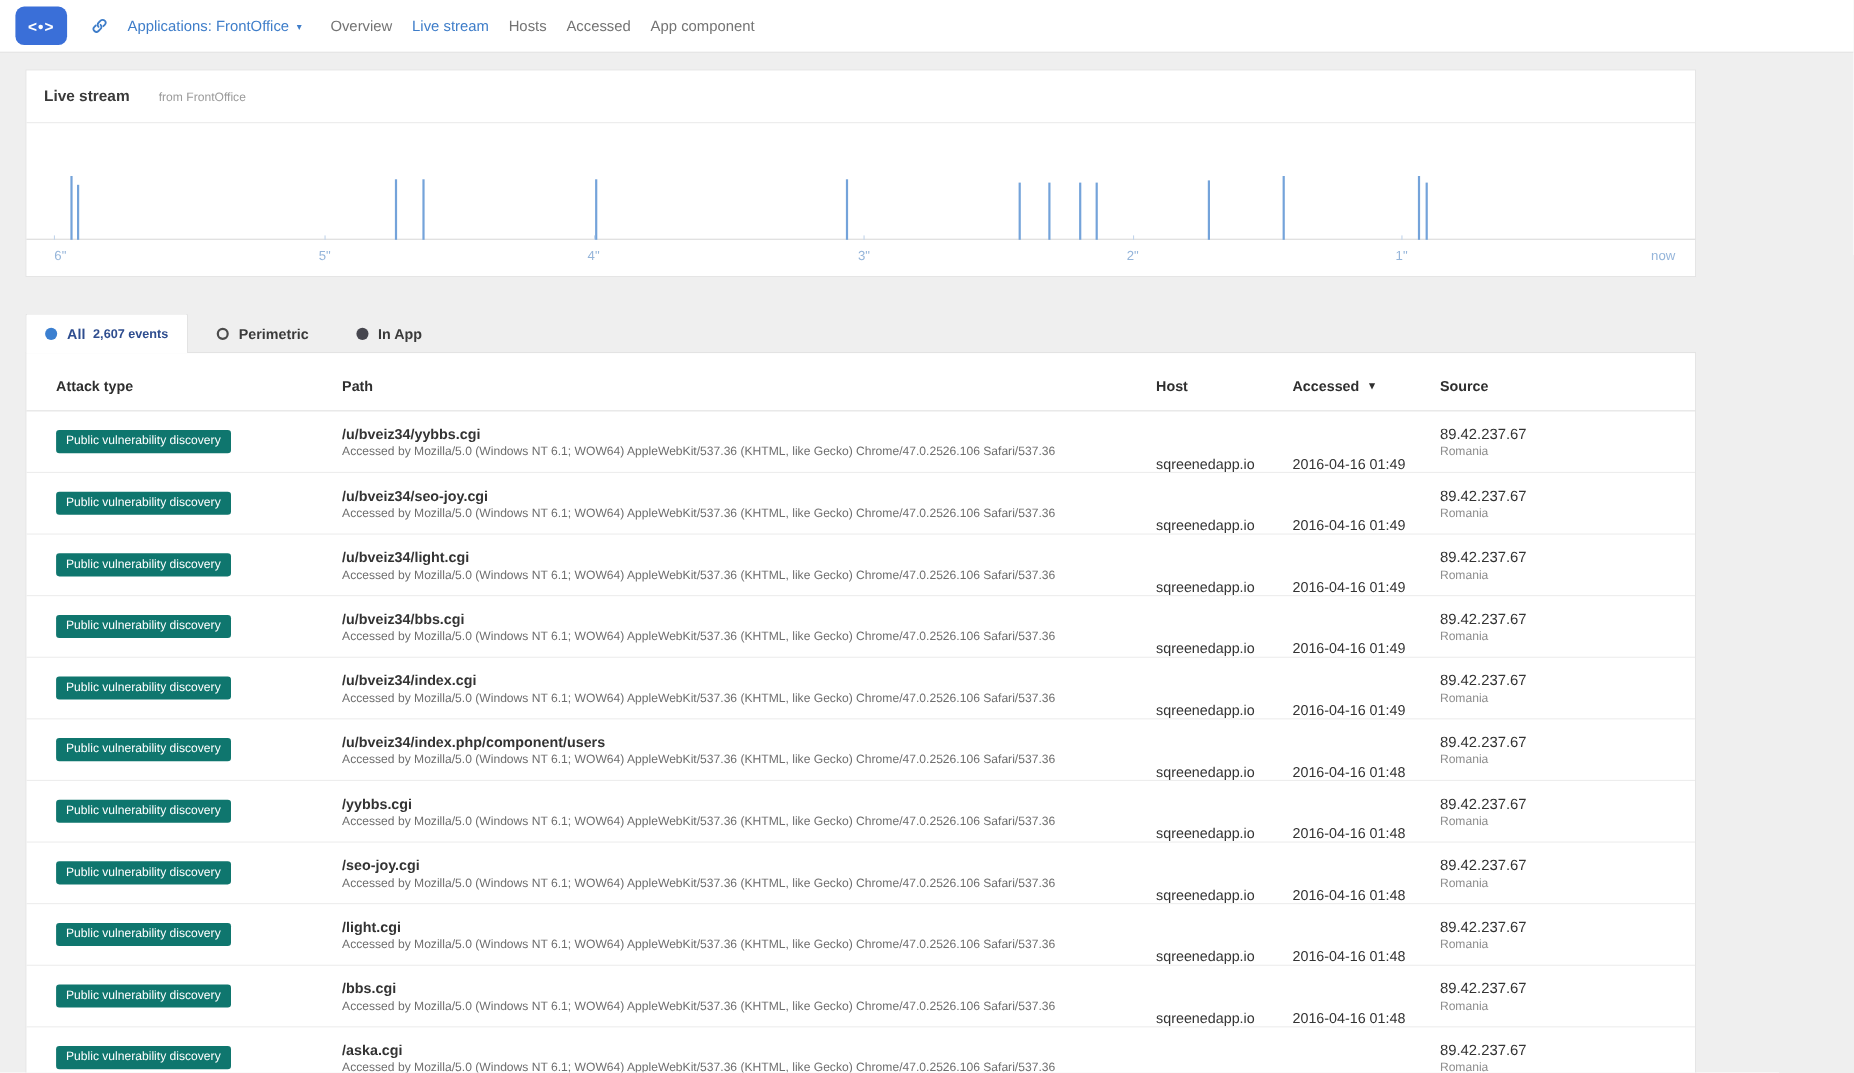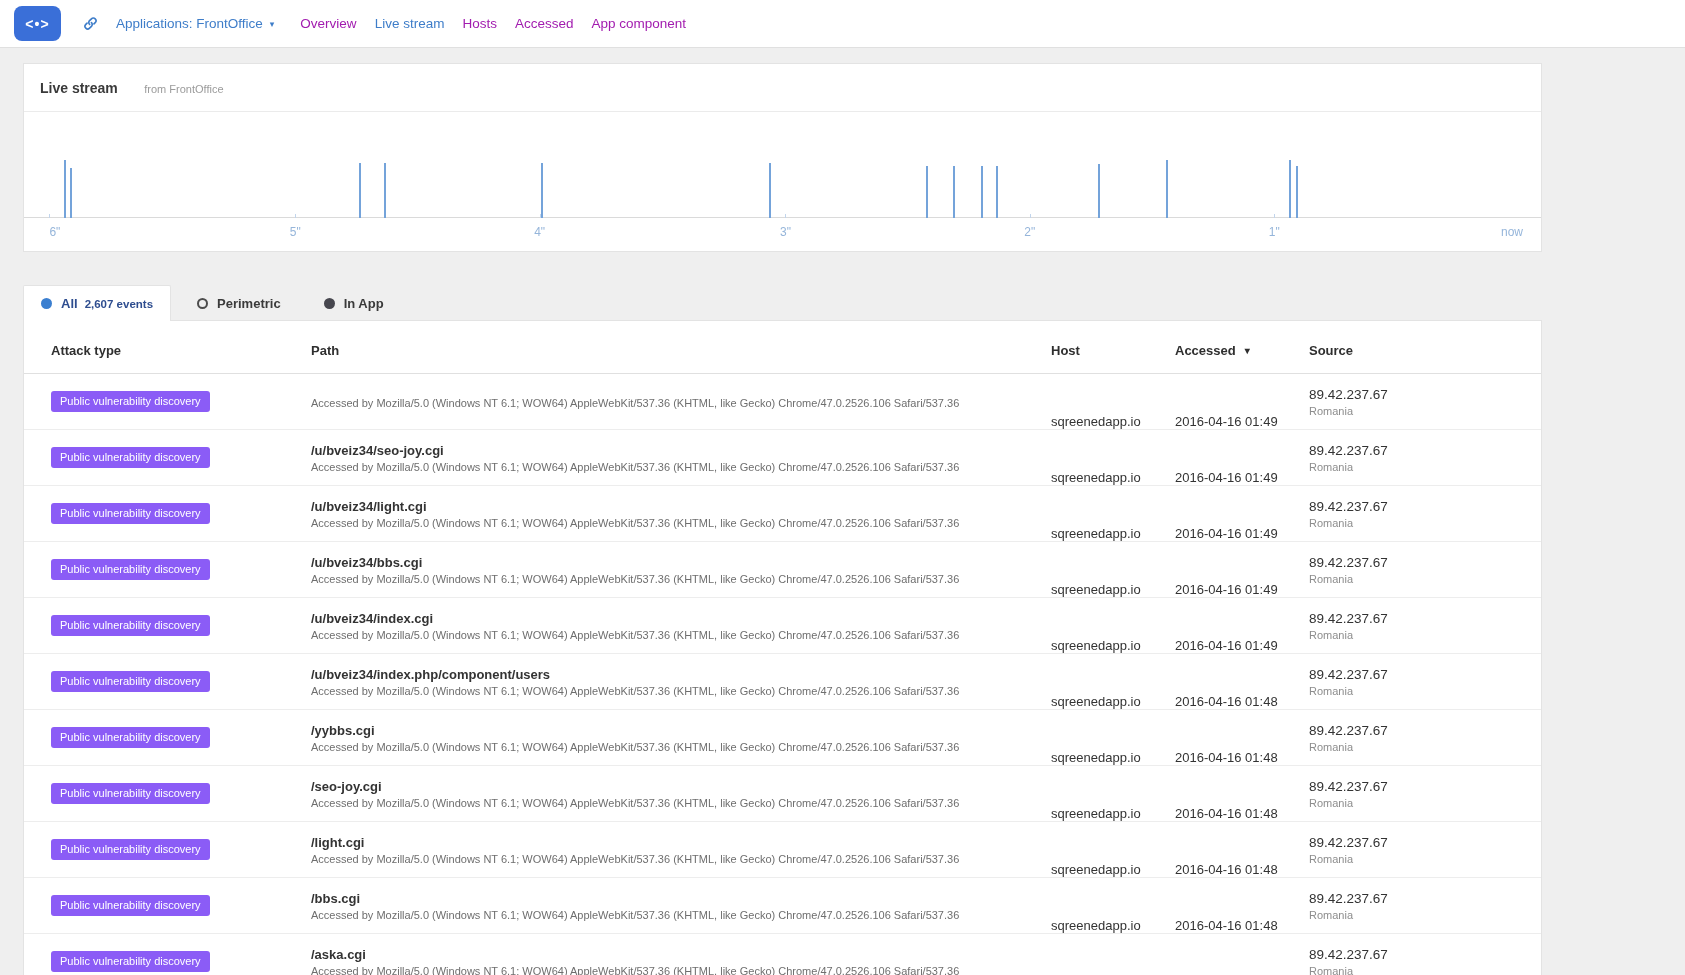--- a/index.html
+++ b/index.html
@@ -6,21 +6,21 @@
   html,body { width:1685px; height:975px; overflow:hidden; }
   body { background:#efefef; font-family:"Liberation Sans", sans-serif; color:#333; }
 
   
   .navbar { height:48px; background:#fff; border-bottom:1px solid #e0e0e0; display:flex; align-items:center; padding:0 16px 0 14px; }
   .logo { width:47px; height:35px; background:#3a6fd8; border-radius:8px; color:#fff; display:flex; align-items:center; justify-content:center; font-weight:bold; font-size:14px; letter-spacing:1px; cursor:pointer; flex:none; }
   .link-icon { margin-left:22px; display:flex; cursor:pointer; }
   .app-switcher { margin-left:18px; color:#3e7dc9; font-size:13.5px; display:flex; align-items:center; gap:7px; cursor:pointer; white-space:nowrap; }
   .caret { font-size:9px; color:#3e7dc9; }
   .nav { display:flex; margin-left:17px; }
-  .nav-item { padding:0 9px; font-size:13.5px; color:#a21caf; cursor:pointer; white-space:nowrap; }
+  .nav-item { padding:0 9px; font-size:13.5px; color:#737373; cursor:pointer; white-space:nowrap; }
   .nav-item.active { color:#3e7dc9; }
 
   
   .container { width:1519px; margin:15px 0 0 23px; }
   .card { background:#fff; border:1px solid #e3e3e3; }
 
   
   .card-header { padding:15px 16px 14px; border-bottom:1px solid #ebebeb; }
   .card-title { font-size:14px; font-weight:bold; color:#3a3a3a; }
   .card-subtitle { font-size:11px; color:#9b9b9b; margin-left:22px; }
@@ -44,21 +44,21 @@
   .dot-dark { background:#46464e; }
   .tab-count { font-size:11.5px; margin-left:-2px; }
 
   
   .table-card { position:relative; z-index:1; min-height:656px; }
   .thead, .row { display:grid; grid-template-columns:260px 740px 124px 134px 1fr; padding-left:27px; padding-right:27px; align-items:center; }
   .thead { padding-top:22px; padding-bottom:15px; border-bottom:1px solid #e0e0e0; font-size:13px; font-weight:bold; color:#2f2f2f;text-align:center; }
   .th { display:flex; align-items:center; gap:9px; }
   .sort-caret { font-size:10px; color:#2f2f2f; cursor:pointer; }
   .row { min-height:49px; border-bottom:1px solid #ededed; cursor:pointer; }
-  .badge { display:inline-block; background:#8b5cf6; color:#fff; font-size:11px; padding:4px 9px 5px; border-radius:3px; white-space:nowrap; }
+  .badge { display:inline-block; background:#0f766e; color:#fff; font-size:11px; padding:4px 9px 5px; border-radius:3px; white-space:nowrap; }
   .path { font-size:13px; font-weight:bold; color:#333; }
   .ua { font-size:11px; color:#6e6e6e; margin-top:3px; }
   .cell-plain { font-size:13px; color:#333;margin-top:40px; }
   .ip { font-size:13.5px; color:#333; }
   .country { font-size:11px; color:#8d8d8d; margin-top:3px; }
 </style>
 </head>
 <body>
 
 <header class="navbar">
@@ -157,20 +157,21 @@
           <span class="sort-caret">▾</span>
         </div>
       <div class="th">
           <span>Source</span>
         </div>
     </div>
     <div>
   <div class="row">
     <div><span class="badge">Public vulnerability discovery</span></div>
     <div>
+      <div class="path">/u/bveiz34/yybbs.cgi</div>
       <div class="ua">Accessed by Mozilla/5.0 (Windows NT 6.1; WOW64) AppleWebKit/537.36 (KHTML, like Gecko) Chrome/47.0.2526.106 Safari/537.36</div>
     </div>
     <div class="cell-plain">sqreenedapp.io</div>
     <div class="cell-plain">2016-04-16 01:49</div>
     <div>
       <div class="ip">89.42.237.67</div>
       <div class="country">Romania</div>
     </div>
   </div>
 

